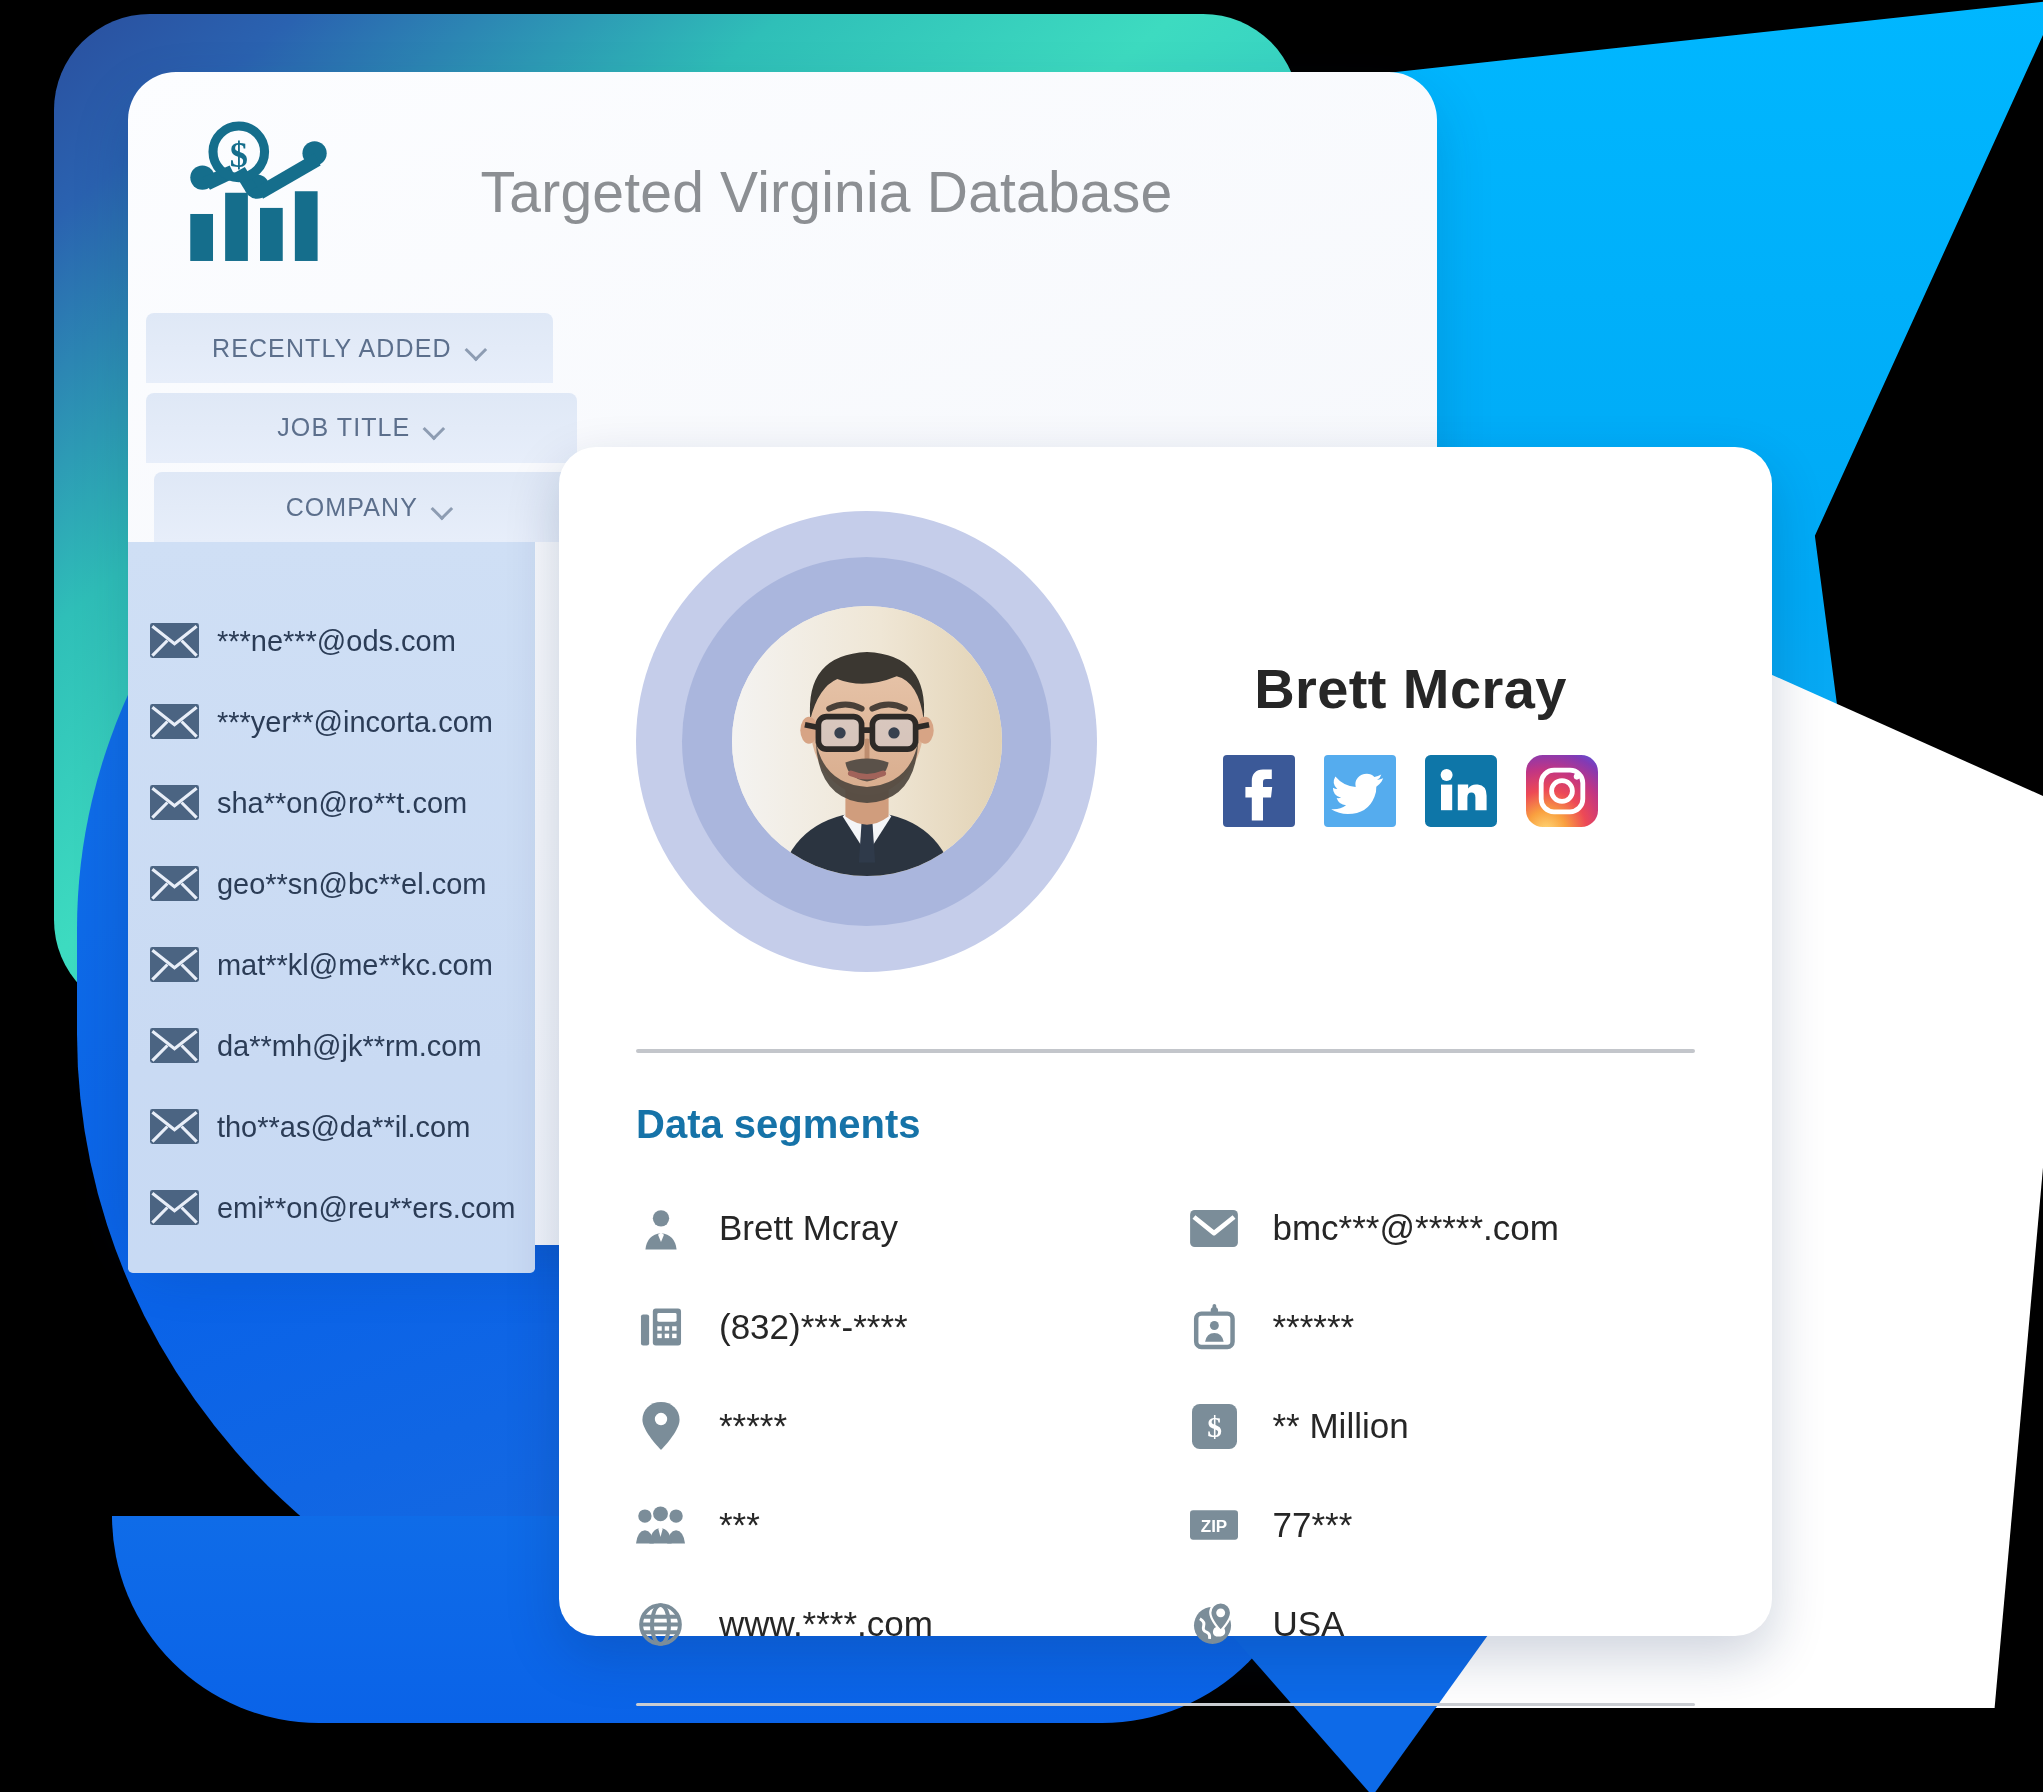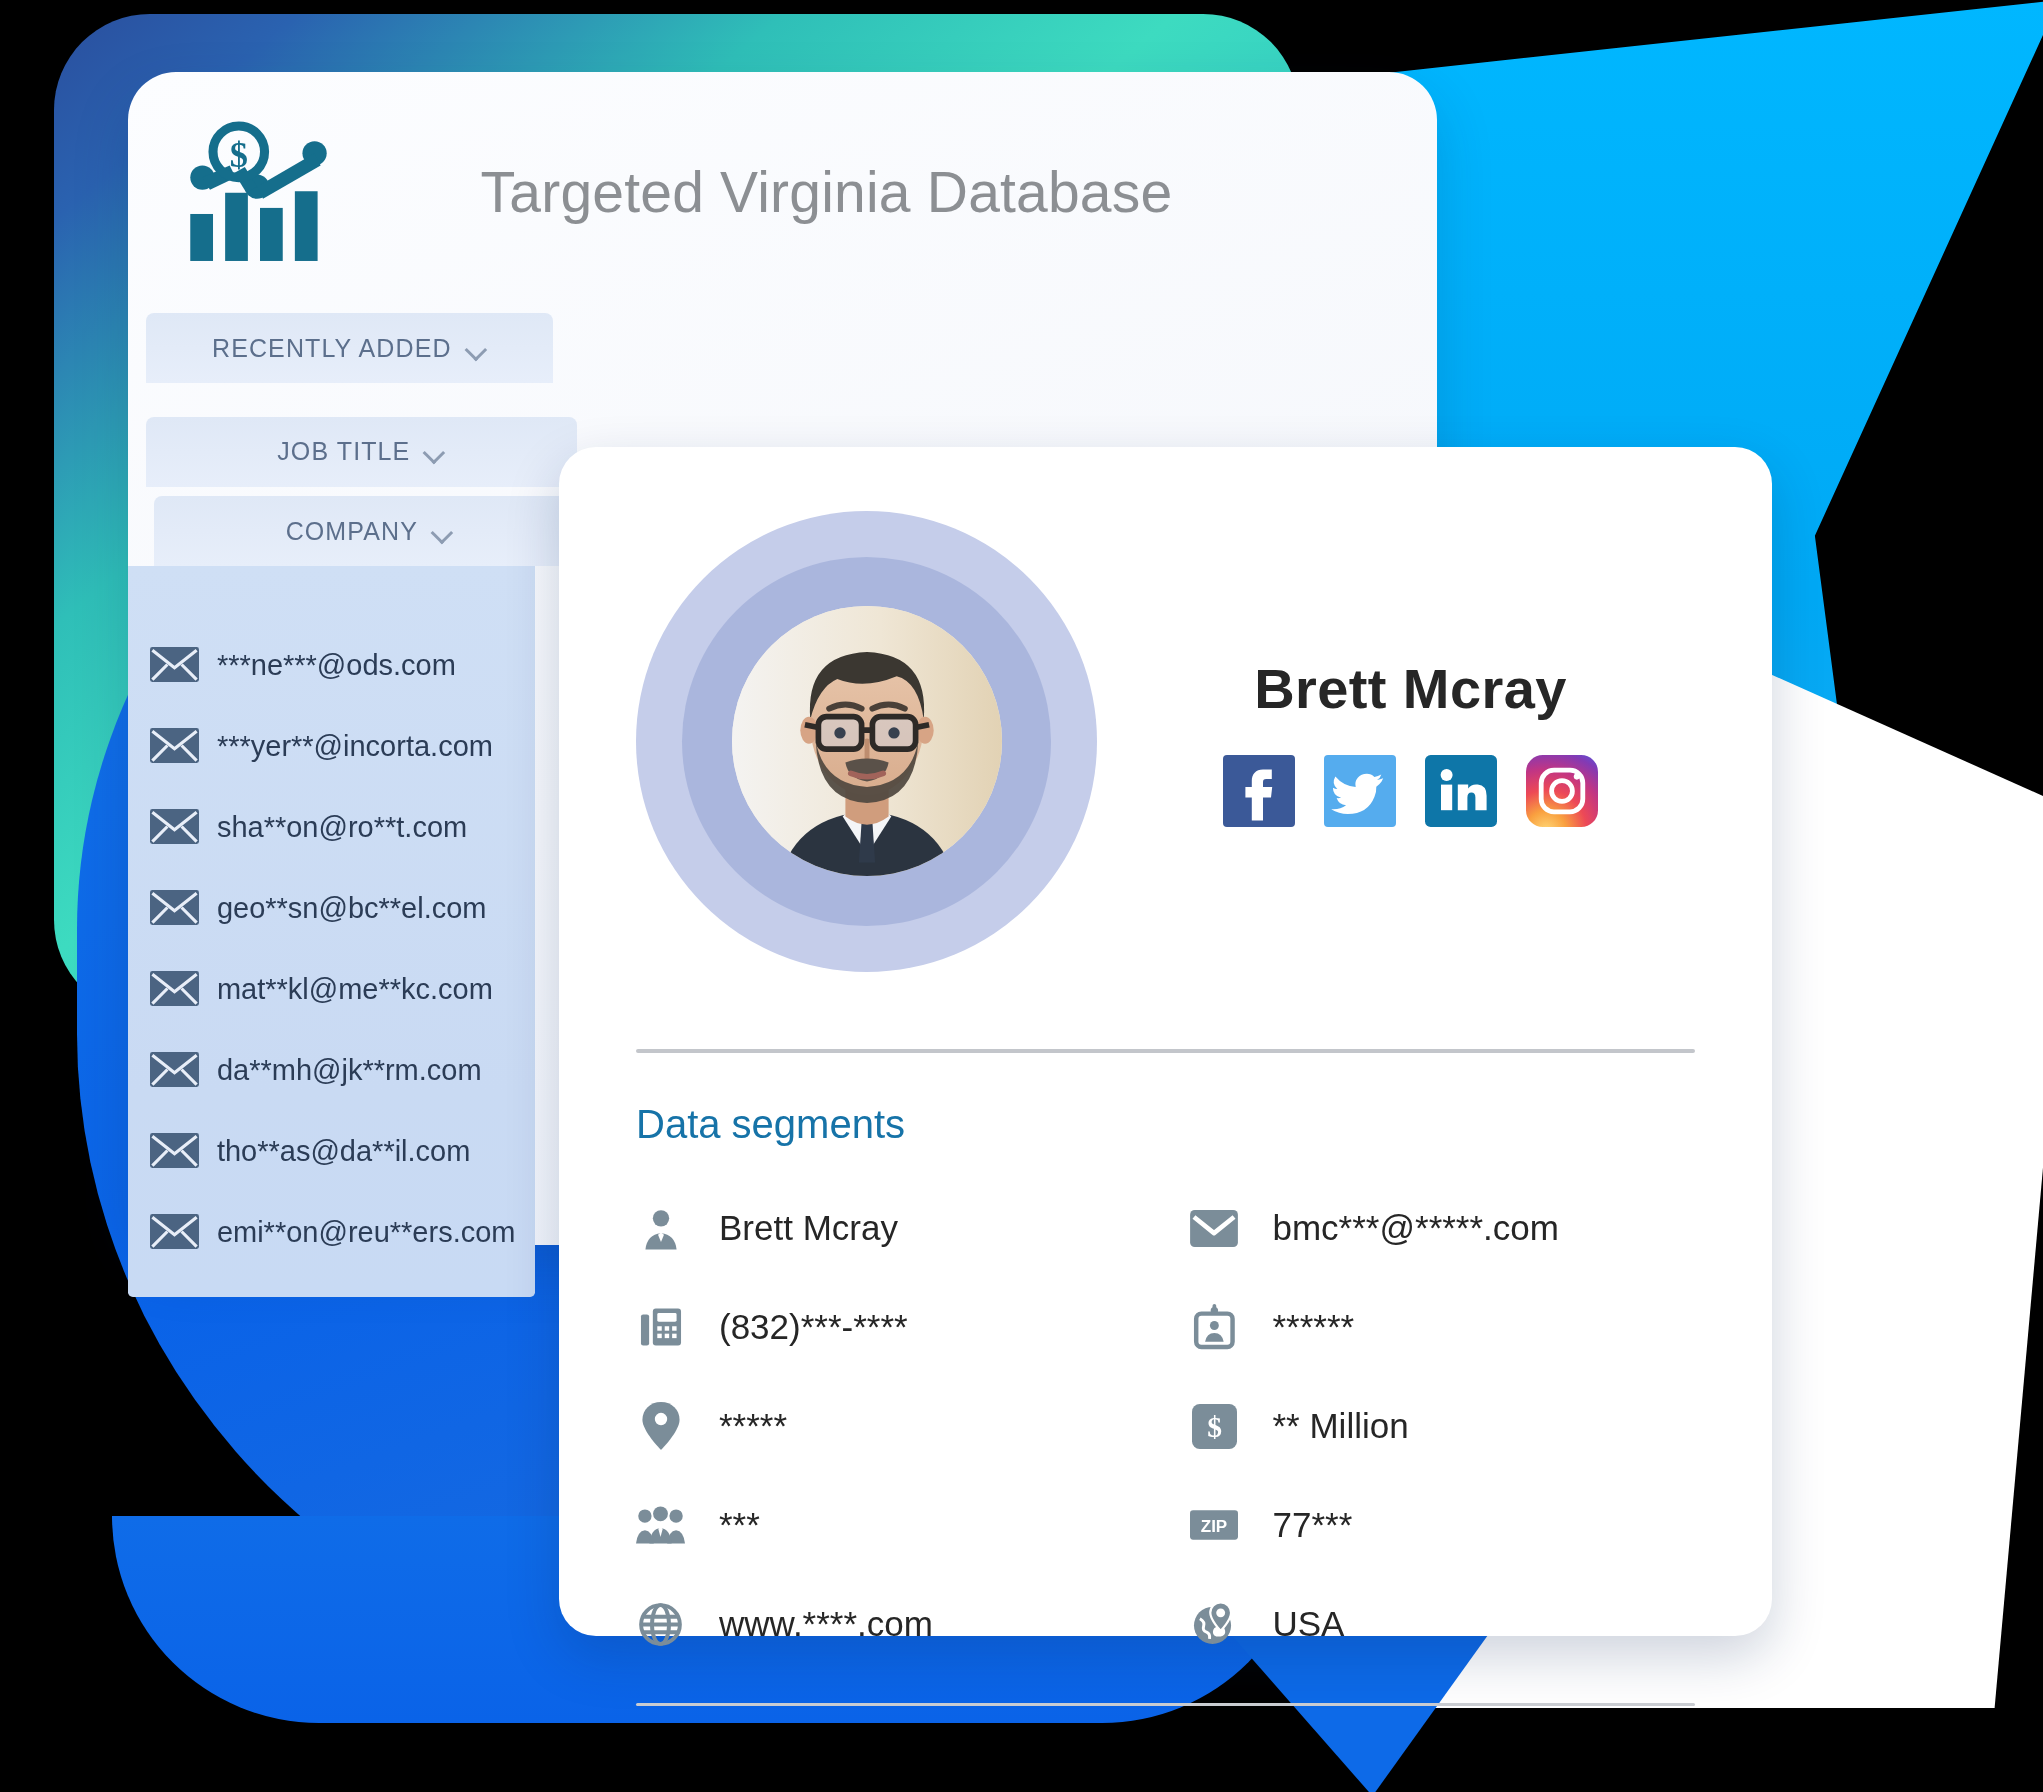--- a/index.html
+++ b/index.html
@@ -105,21 +105,21 @@
     background:linear-gradient(180deg,#dfe8f6 0%,#e7eefa 100%);
     border-radius:8px 8px 0 0;
     height:70px;
     display:flex; align-items:center; justify-content:center;
     gap:14.4px;
     color:#5c6f8c;
     font-size:25px;
     letter-spacing:1.1px;
   }
   .col-head:nth-child(1){ width:407px; }
-  .col-head:nth-child(2){ width:431px;margin-top:24px; }
+  .col-head:nth-child(2){ width:431px; }
   .col-head:nth-child(3){ width:431px;margin-left:8px; }
 
   .chev { width:21px; height:12.8px; display:inline-block; position:relative; }
   .chev::after{
     content:""; position:absolute; left:1.6px; top:0;
     width:12.8px; height:12.8px;
     border-right:3.2px solid #8d9cb2;
     border-bottom:3.2px solid #8d9cb2;
     transform:rotate(45deg);
   }
@@ -189,21 +189,21 @@
 
   .divider {
     height:4px; background:#c3c6cb;
     margin:77px 0 0 0;
     border-radius:2.4px;
   }
 
   .segments-title {
     font-size:40px; color:#1673a8;
     margin:49px 0 0 0;
-    font-weight:400;
+    font-weight:700;
   }
 
   .segments-grid {
     display:grid;
     grid-template-columns:1fr 1fr;
     column-gap:48px;
     row-gap:0px;
     margin-top:32px;
   }
   .seg-item {

